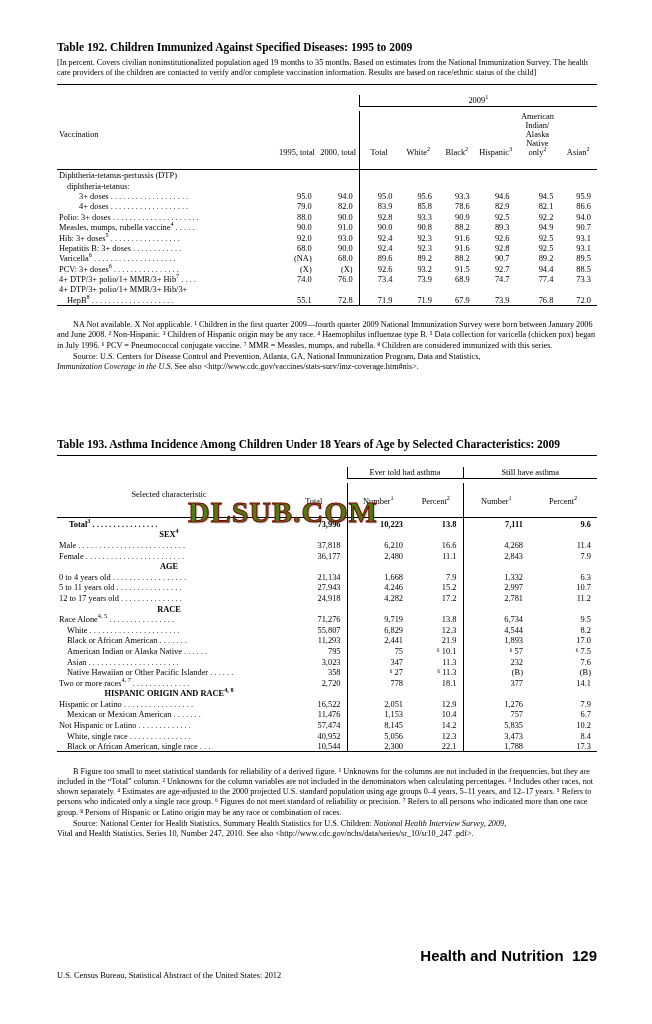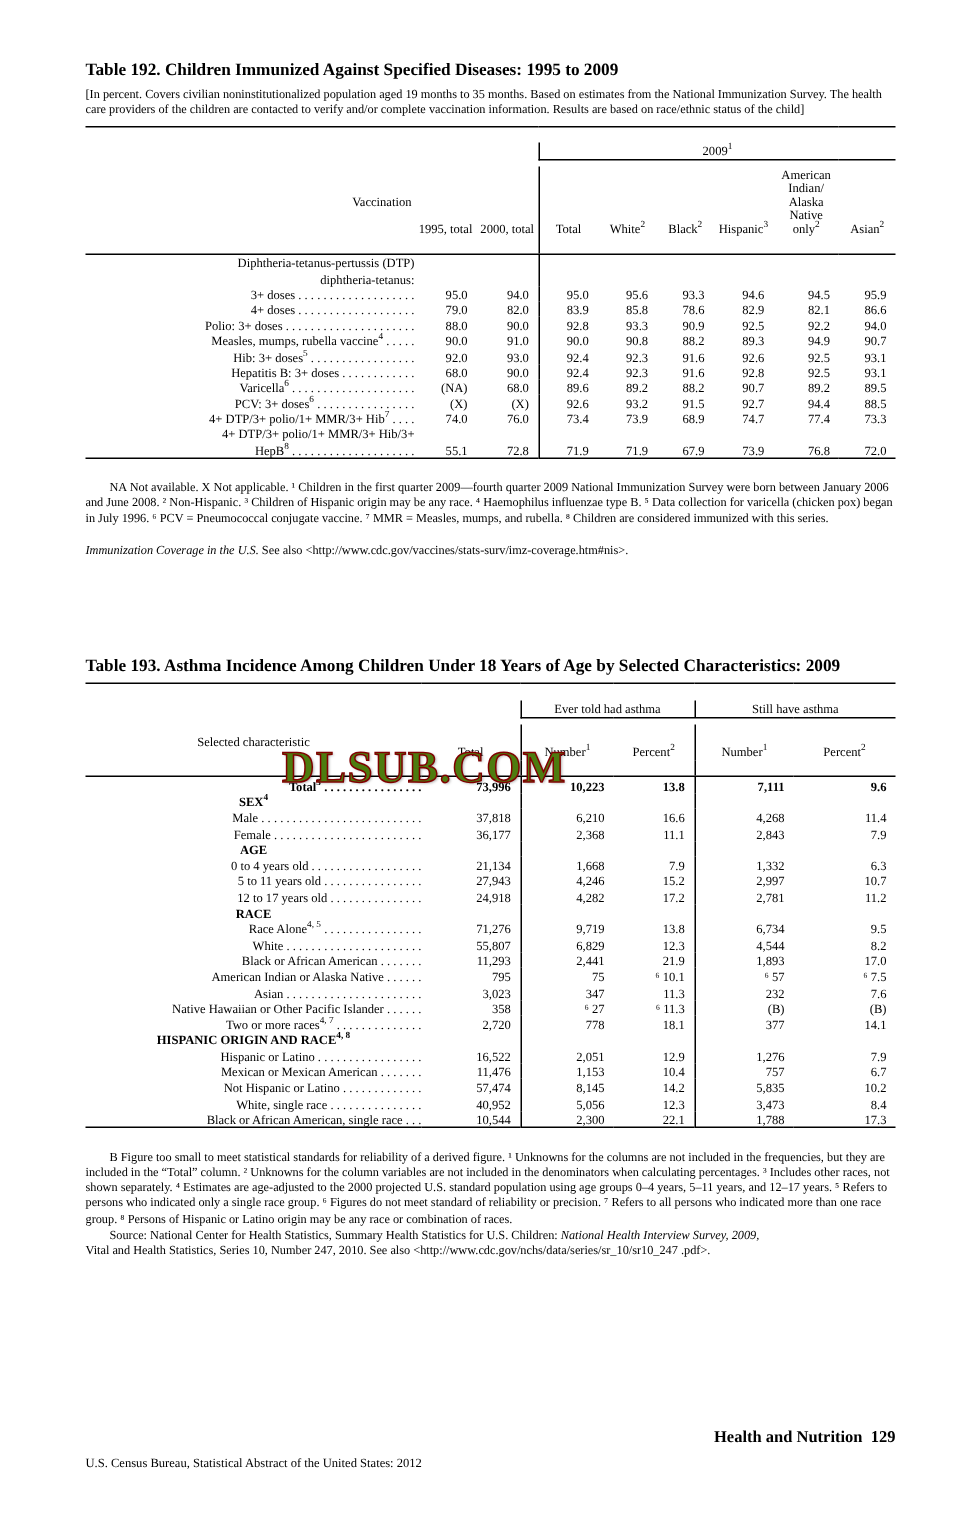--- a/index.html
+++ b/index.html
@@ -45,21 +45,21 @@
   .footnote{font-size:8.2px;line-height:10.2px;margin:4px 0 0 0;}
   .src{font-size:8.2px;line-height:10.2px;}
 
   
   table{border-collapse:collapse;width:100%;font-size:8.4px;}
   td,th{padding:0;vertical-align:bottom;font-weight:normal;}
   .t-head th{font-size:8.4px;text-align:center;vertical-align:bottom;padding:1px 2px;}
   .rule-top{border-top:1px solid #000;}
   .rule-bot{border-bottom:1px solid #000;}
   .num{text-align:right;padding-right:6px;white-space:nowrap;}
-  .lbl{text-align:right;padding-left:2px;white-space:nowrap;}
+  .lbl{text-align:left;padding-left:2px;white-space:nowrap;}
   sup{font-size:6.2px;vertical-align:super;line-height:0;}
 
   
   #t192 .lbl{font-size:8.4px;}
   #t192 td{height:10.4px;}
   #t192 .num{font-size:8.4px;}
 
   
   #t193 td{height:10.6px;}
   .center-head{text-align:center;font-weight:bold;}
@@ -67,22 +67,22 @@
 
   .blk192{position:absolute;left:57px;top:40px;width:540px;}
   .blk193{position:absolute;left:57px;top:437px;width:540px;}
 
   .footer{
     position:absolute;left:57px;bottom:44px;width:540px;
     font-size:8.6px;
   }
   .footer .right{
     position:absolute;right:0;bottom:16px;
-    font-family:Liberation Serif, serif;
-    font-weight:bold;font-size:11px;
+    font-family:Liberation Sans, sans-serif;
+    font-weight:bold;font-size:15px;
   }
   .footer .left{position:absolute;left:0;bottom:0;font-size:8.4px;text-align:center;}
 
   .hdr-span{border-bottom:0.6px solid #000;}
   .vline{border-left:0.6px solid #000;}
 </style>
 </head>
 <body>
 
 <div class="page">
@@ -120,21 +120,21 @@
           <th rowspan="2"></th>
           <th rowspan="2"></th>
           <th colspan="6" class="hdr-span vline">
             <span>2009</span><sup>1</sup>
           </th>
         </tr>
         <tr>
             <th colspan="6" style="height:2px"></th>
           </tr>
         <tr>
-          <th class="lbl" style="text-align:right;padding-left:2px;height:34px;vertical-align:middle">Vaccination</th>
+          <th class="lbl" style="text-align:left;padding-left:2px;height:34px;vertical-align:middle">Vaccination</th>
           <th><span>1995, total</span></th>
           <th><span>2000, total</span></th>
           <th class="vline"><span>Total</span></th>
           <th><span>White</span><sup>2</sup></th>
           <th><span>Black</span><sup>2</sup></th>
           <th><span>Hispanic</span><sup>3</sup></th>
           <th style="line-height:9px"><span>American Indian/ Alaska Native only</span><sup>2</sup></th>
           <th><span>Asian</span><sup>2</sup></th>
         </tr>
         <tr>
@@ -302,21 +302,21 @@
             <td class="rule-top"></td>
             <td class="rule-top"></td>
             <td class="rule-top"></td>
             <td class="rule-top"></td>
           </tr>
       </tbody>
     </table>
 
     <div class="footnote" style="text-indent:16px">NA Not available. X Not applicable. ¹ Children in the first quarter 2009—fourth quarter 2009 National Immunization Survey were born between January 2006 and June 2008. ² Non-Hispanic. ³ Children of Hispanic origin may be any race. ⁴ Haemophilus influenzae type B. ⁵ Data collection for varicella (chicken pox) began in July 1996. ⁶ PCV = Pneumococcal conjugate vaccine. ⁷ MMR = Measles, mumps, and rubella. ⁸ Children are considered immunized with this series.</div>
     <div class="src" style="text-indent:16px;margin-top:1px">
-      <br>
+      <span>Source: U.S. Centers for Disease Control and Prevention, Atlanta, GA, National Immunization Program, Data and Statistics,</span><br>
       <i>Immunization Coverage in the U.S.</i><span> See also &lt;http://www.cdc.gov/vaccines/stats-surv/imz-coverage.htm#nis&gt;.</span>
     </div>
   </div>
 
   <div class="blk193">
     <div class="tbl-title">Table 193. Asthma Incidence Among Children Under 18 Years of Age by Selected Characteristics: 2009</div>
 
     <table id="t193">
       <colgroup>
         <col style="width:224px">
@@ -382,21 +382,21 @@
             <td class="lbl" style="padding-left:2px"><span>Male</span> . . . . . . . . . . . . . . . . . . . . . . . . . .</td>
             <td class="num">37,818</td>
             <td class="num vline">6,210</td>
             <td class="num">16.6</td>
             <td class="num vline">4,268</td>
             <td class="num">11.4</td>
           </tr>
         <tr>
             <td class="lbl" style="padding-left:2px"><span>Female</span> . . . . . . . . . . . . . . . . . . . . . . . .</td>
             <td class="num">36,177</td>
-            <td class="num vline">2,368</td>
+            <td class="num vline">2,480</td>
             <td class="num">11.1</td>
             <td class="num vline">2,843</td>
             <td class="num">7.9</td>
           </tr>
         <tr>
             <td class="center-head">AGE</td>
             <td></td>
             <td class="vline"></td>
             <td></td>
             <td class="vline"></td>

